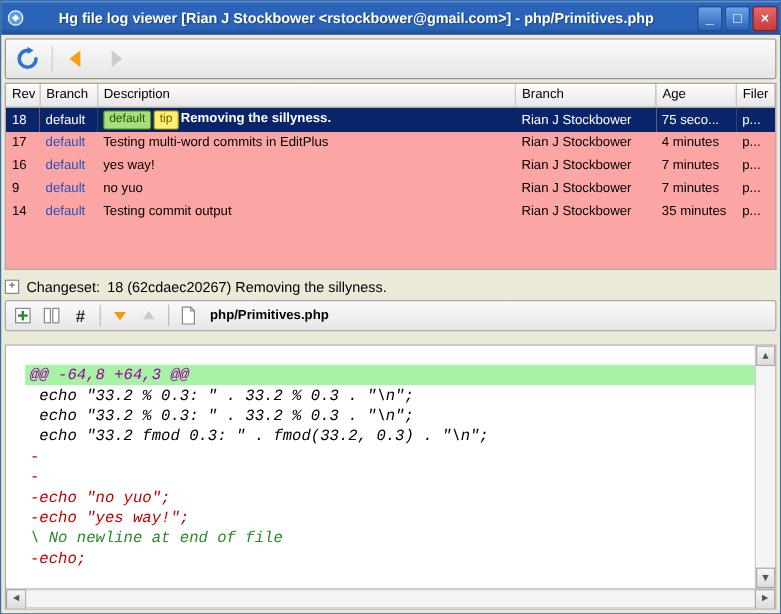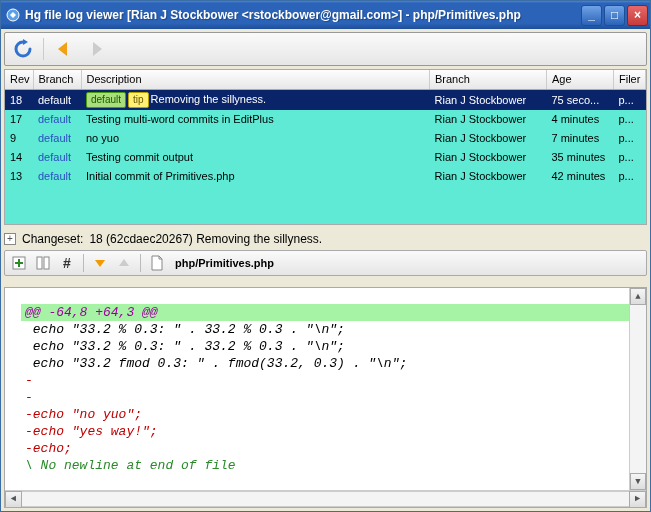--- a/index.html
+++ b/index.html
@@ -1,39 +1,39 @@
 <!DOCTYPE html>
 <html><head>
 <meta charset="utf-8">
 <style>
   * { box-sizing: border-box; }
   html, body { margin: 0; padding: 0; font-family: Tahoma, Arial, sans-serif; font-size: 11px; background: #fff; }
   .window { width: 651px; height: 512px; border: 1px solid #3a6ea5; display: flex; flex-direction: column; background: #ece9d8; }
-  .titlebar { height: 28px; background: linear-gradient(to bottom,#4a82d6 0%,#2a63b8 8%,#2a63b8 80%,#1f4e96 100%); color: #fff; display: flex; align-items: center; padding: 0 2px 0 4px; font-size: 12px; }
+  .titlebar { height: 28px; background: linear-gradient(to bottom,#4a82d6 0%,#2a63b8 8%,#2a63b8 80%,#1f4e96 100%); color: #fff; display: flex; align-items: center; padding: 0 2px 0 4px; font-size: 12px; gap: 24px; }
   .titlebar .icon { width: 16px; height: 16px; margin-right: 4px; display: inline-block; }
   .titlebar .title { flex: 1; white-space: nowrap; overflow: hidden; font-weight: bold; text-shadow: 1px 1px 1px rgba(0,0,0,0.3);}
   .winbtns { display: flex; gap: 2px; }
   .winbtn { width: 21px; height: 21px; background: linear-gradient(to bottom,#6fa3e8,#2a63b8); border: 1px solid #1f4e96; border-radius: 3px; color: #fff; display: flex; align-items: center; justify-content: center; font-weight: bold; font-size: 12px; cursor: default;}
   .winbtn.close { background: linear-gradient(to bottom,#e86868,#c73b3b); border-color:#8a1f1f;}
   .toolbar { height: 34px; background: linear-gradient(to bottom,#fafafa,#e6e6e6); border:1px solid #999; margin:3px; border-radius:2px; display:flex; align-items:center; padding:0 6px; gap:8px; }
   .tbtn { width:24px; height:24px; display:flex; align-items:center; justify-content:center; border-radius:2px; }
-  .table-wrap { flex: 0 0 156px; margin:0 3px; border:1px solid #aaa; background:#5eead4; overflow:hidden; position:relative;}
+  .table-wrap { flex: 0 0 156px; margin:0 3px; border:1px solid #aaa; background:#fca5a5; overflow:hidden; position:relative;}
   table.log { border-collapse:collapse; width:100%; table-layout:fixed;}
   table.log th { background:linear-gradient(to bottom,#fdfdfd,#e7e7e7); border-right:1px solid #ccc; border-bottom:1px solid #aaa; text-align:left; font-weight:normal; padding:3px 5px; height:19px; white-space:nowrap; overflow:hidden;}
   table.log td { padding:2px 5px; height:19px; white-space:nowrap; overflow:hidden; text-overflow:ellipsis; }
   table.log tr.sel td { background:#0a246a; color:#fff;margin-top:37px; }
   table.log tr td.branch { color:#2a4fbf; }
   table.log tr.sel td.branch { color:#fff; }
   .badge { display:inline-block; border-radius:2px; padding:0 4px; font-size:10px; line-height:14px; margin-right:2px;}
   .badge.default { background:#7ac142; color:#080; border:1px solid #4a9a0f; color:#2a5;background:#b6e18c;color:#1a5a00;}
   .badge.default { background:#a8de7c; color:#1a5a00; border:1px solid #4a9a0f;}
   .badge.tip { background:#fff176; color:#6a5a00; border:1px solid #b8a000;}
   tr.sel .badge.default { background:#a8de7c; color:#1a5a00;}
   tr.sel .badge.tip { background:#fff176; color:#6a5a00;}
-  tr.sel .descmsg { color:#fff; font-weight:normal;text-align:right;}
+  tr.sel .descmsg { color:#fff; font-weight:bold;text-align:right;}
   .mid { flex:0 0 56px; margin:3px 3px 0 3px; display:flex; flex-direction:column;}
   .cs-row { display:flex; align-items:center; height:22px; font-size:12px;}
   .cs-row .expand { width:12px; height:12px; border:1px solid #888; background:#fff; display:flex; align-items:center; justify-content:center; margin-right:6px; font-size:10px; line-height:10px; color:#555;}
   .cs-row b { font-weight:normal; }
   .filebar { height:26px; border:1px solid #aaa; background:linear-gradient(to bottom,#fafafa,#e6e6e6); display:flex; align-items:center; gap:4px; padding:0 4px; border-radius:2px;}
   .filebar .ibtn { width:20px; height:20px; display:flex; align-items:center; justify-content:center;}
   .filebar .sep { width:1px; height:18px; background:#bbb; margin:0 2px;}
   .filebar .path { font-weight:bold; margin-left:4px;}
   .diff { flex:1; margin:3px 3px 3px 3px; border:1px solid #aaa; background:#fff; font-family:"Courier New",monospace; font-size:13px; position:relative; overflow:hidden; display:flex; flex-direction:column;}
   .diff-body { flex:1; overflow:hidden; padding:16px;font-style:italic; }
@@ -121,41 +121,41 @@
           </tr>
           <tr>
             <td>17</td>
             <td class="branch">default</td>
             <td><span class="descmsg">Testing multi-word commits in EditPlus</span></td>
             <td>Rian J Stockbower</td>
             <td>4 minutes</td>
             <td>p...</td>
           </tr>
           <tr>
+            <td>16</td>
+            <td class="branch">default</td>
+            <td><span class="descmsg">yes way!</span></td>
+            <td>Rian J Stockbower</td>
+            <td>7 minutes</td>
+            <td>p...</td>
+          </tr>
+          <tr>
             <td>9</td>
             <td class="branch">default</td>
             <td><span class="descmsg">no yuo</span></td>
             <td>Rian J Stockbower</td>
             <td>7 minutes</td>
             <td>p...</td>
           </tr>
           <tr>
             <td>14</td>
             <td class="branch">default</td>
             <td><span class="descmsg">Testing commit output</span></td>
             <td>Rian J Stockbower</td>
             <td>35 minutes</td>
-            <td>p...</td>
-          </tr>
-          <tr>
-            <td>13</td>
-            <td class="branch">default</td>
-            <td><span class="descmsg">Initial commit of Primitives.php</span></td>
-            <td>Rian J Stockbower</td>
-            <td>42 minutes</td>
             <td>p...</td>
           </tr>
         </tbody>
     </table>
   </div>
 
   <div class="mid">
     <div class="cs-row">
       <div class="expand">+</div>
       <b>Changeset:</b>
@@ -202,22 +202,22 @@
   <div class="diff">
     <div class="diff-body" id="diff-body">
         <div class="diff-line hunk">@@ -64,8 +64,3 @@</div>
         <div class="diff-line ctx"> echo "33.2 % 0.3: " . 33.2 % 0.3 . "\n";</div>
         <div class="diff-line ctx"> echo "33.2 % 0.3: " . 33.2 % 0.3 . "\n";</div>
         <div class="diff-line ctx"> echo "33.2 fmod 0.3: " . fmod(33.2, 0.3) . "\n";</div>
         <div class="diff-line del">-</div>
         <div class="diff-line del">-</div>
         <div class="diff-line del">-echo "no yuo";</div>
         <div class="diff-line del">-echo "yes way!";</div>
+        <div class="diff-line meta">\ No newline at end of file</div>
         <div class="diff-line del">-echo;</div>
-        <div class="diff-line meta">\ No newline at end of file</div>
       </div>
     <div class="vscroll">
       <div class="arrow">▲</div>
       <div class="track"></div>
       <div class="arrow">▼</div>
     </div>
     <div class="hscroll">
       <div class="arrow">◄</div>
       <div class="track"></div>
       <div class="arrow">►</div>

